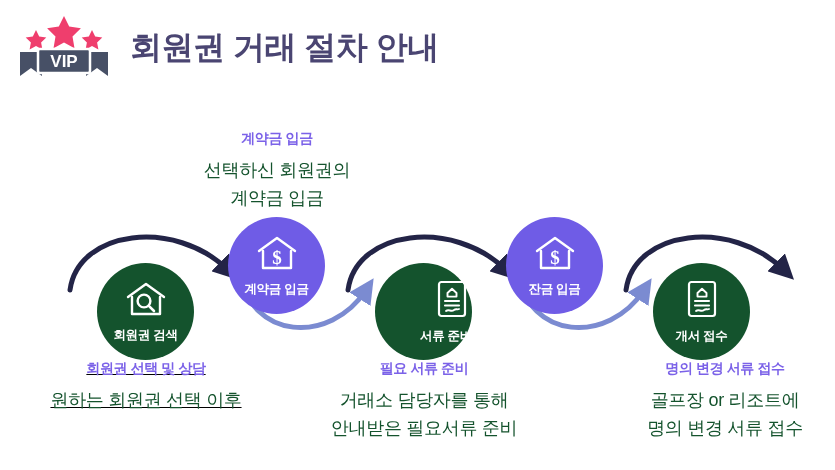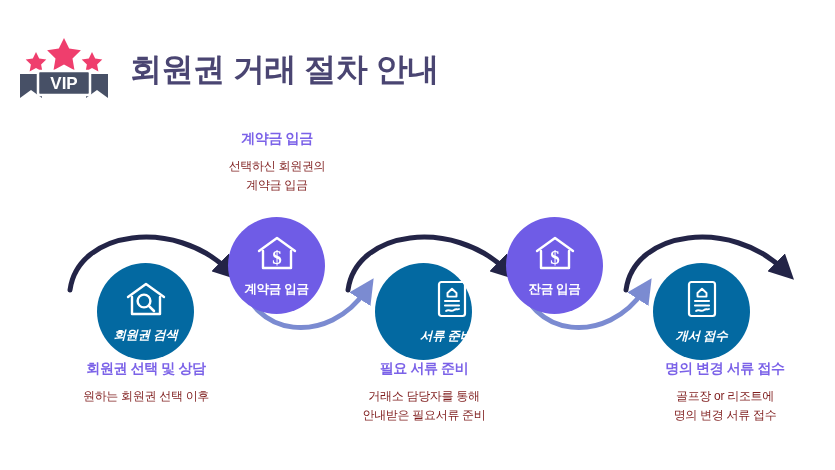--- a/index.html
+++ b/index.html
@@ -17,21 +17,21 @@
   #canvas {
     position: relative;
     width: 835px;
     height: 470px;
   }
 
   
   .header {
     position: absolute;
     left: 16px;
-    top: 38px;
+    top: 16px;
     display: flex;
     align-items: center;
   }
   .vip-logo {
     width: 96px;
     height: 64px;
     position: relative;
     flex: none;
   }
   .page-title {
@@ -55,21 +55,21 @@
 
   
   .node {
     position: absolute;
     border-radius: 50%;
     display: flex;
     flex-direction: column;
     align-items: center;
     justify-content: center;
   }
-  .node.dark  { background: #0369a1; font-style: italic; }
+  .node.dark  { background: #14532d; }
   .node.light { background: #6f5ce6; }
 
   .node-icon {
     display: block;
     margin-bottom: 1px;
   }
   .node-label {
     color: #ffffff;
     font-size: 12.5px;
     font-weight: bold;
@@ -86,22 +86,22 @@
   }
   .caption-heading {
     font-size: 14px;
     font-weight: bold;
     color: #7b62e8;
     letter-spacing: -0.4px;
     white-space: nowrap;
     margin-bottom: 9px;
   }
   .caption-body {
-    font-size: 12px;
-    color: #7f1d1d;
+    font-size: 18px;
+    color: #14532d;
     line-height: 1.55;
     letter-spacing: -0.3px;
     white-space: nowrap;
   }
 </style>
 </head>
 <body>
 
 <div id="canvas">
 
@@ -150,21 +150,21 @@
     <span class="node-icon">
       <svg width="44" height="40" viewBox="0 0 44 40">
         <path d="M4 17 L22 4 L40 17" fill="none" stroke="#ffffff" stroke-width="2.4" stroke-linecap="round" stroke-linejoin="round"></path>
         <path d="M8 17 L8 34 L36 34 L36 17" fill="none" stroke="#ffffff" stroke-width="2.4" stroke-linecap="round" stroke-linejoin="round"></path>
         <circle cx="20" cy="21" r="6.4" fill="none" stroke="#ffffff" stroke-width="2.4"></circle>
         <line x1="24.8" y1="25.8" x2="30" y2="31" stroke="#ffffff" stroke-width="2.6" stroke-linecap="round"></line>
       </svg>
     </span>
     <span class="node-label">회원권 검색</span>
   </div>
-  <div class="caption" style="left:31px; top:360px;">
+  <div class="caption" style="left:31px; top:360px;text-decoration:underline;">
     <div class="caption-heading">회원권 선택 및 상담</div>
     <div class="caption-body">원하는 회원권 선택 이후</div>
   </div>
 
   <div class="node light" style="left:228px; top:217px; width:97px; height:97px;">
     <span class="node-icon">
       <svg width="44" height="40" viewBox="0 0 44 40">
         <path d="M4 17 L22 4 L40 17" fill="none" stroke="#ffffff" stroke-width="2.4" stroke-linecap="round" stroke-linejoin="round"></path>
         <path d="M8 17 L8 34 L36 34 L36 17" fill="none" stroke="#ffffff" stroke-width="2.4" stroke-linecap="round" stroke-linejoin="round"></path>
         <text x="22" y="30" text-anchor="middle" font-family="Liberation Serif, serif" font-size="19" font-weight="bold" fill="#ffffff">$</text>

